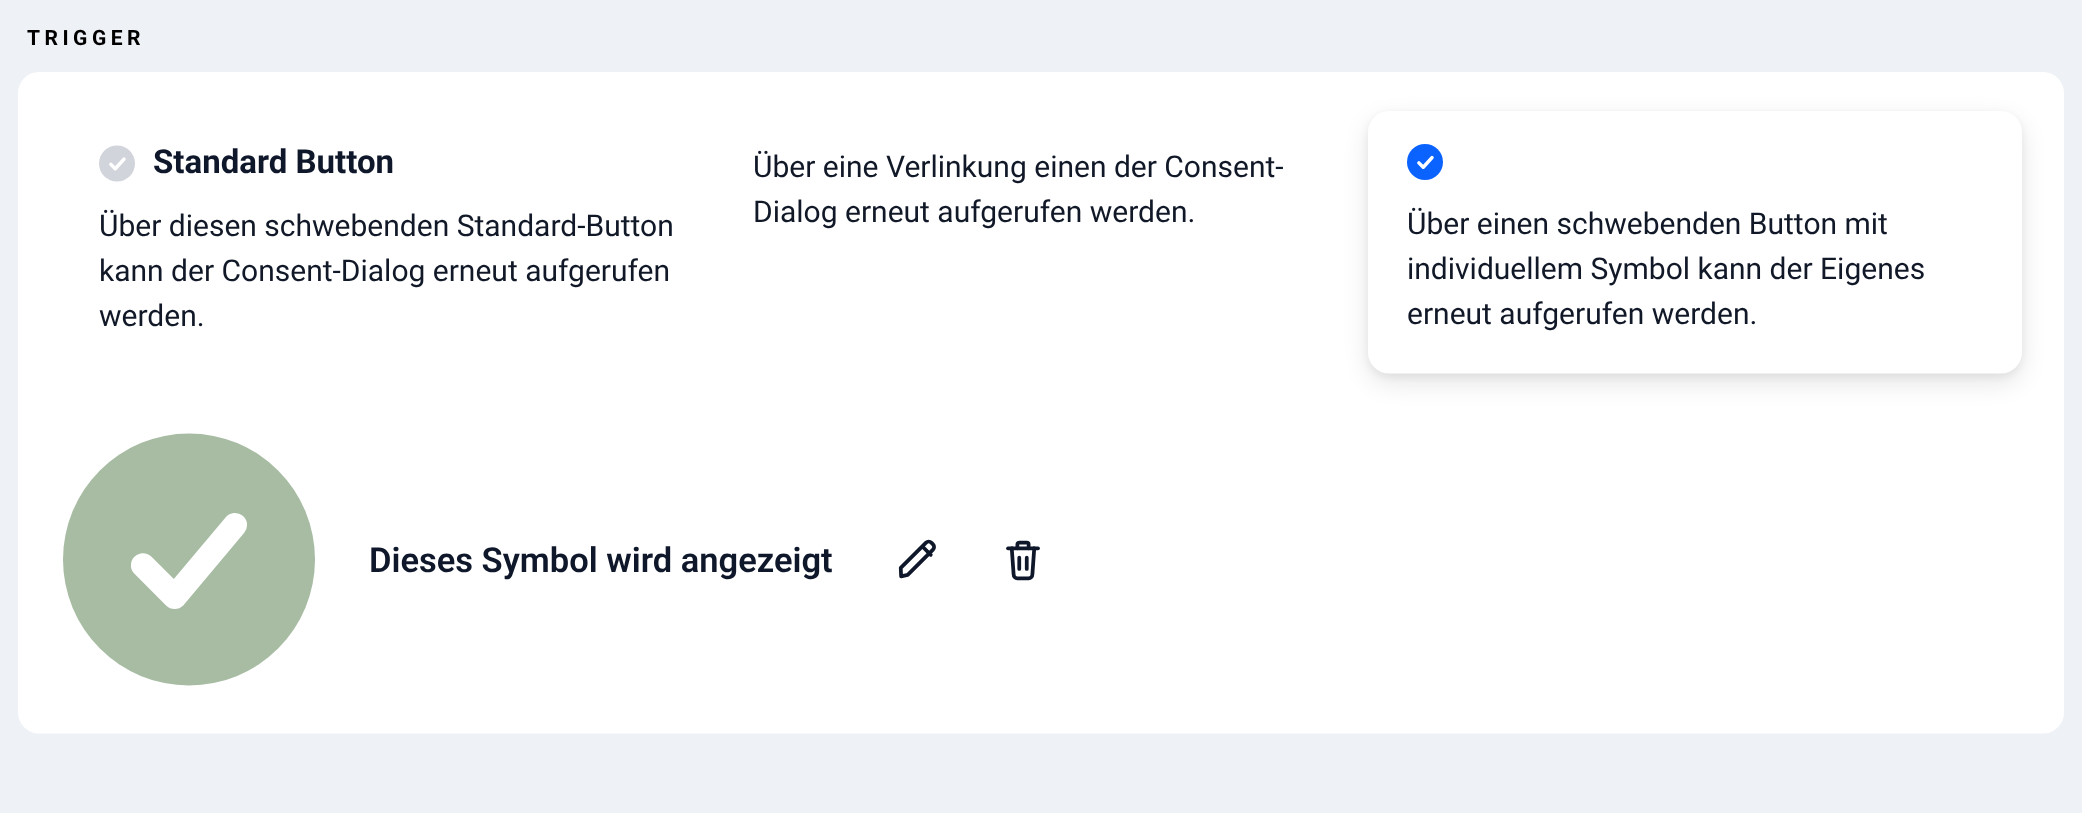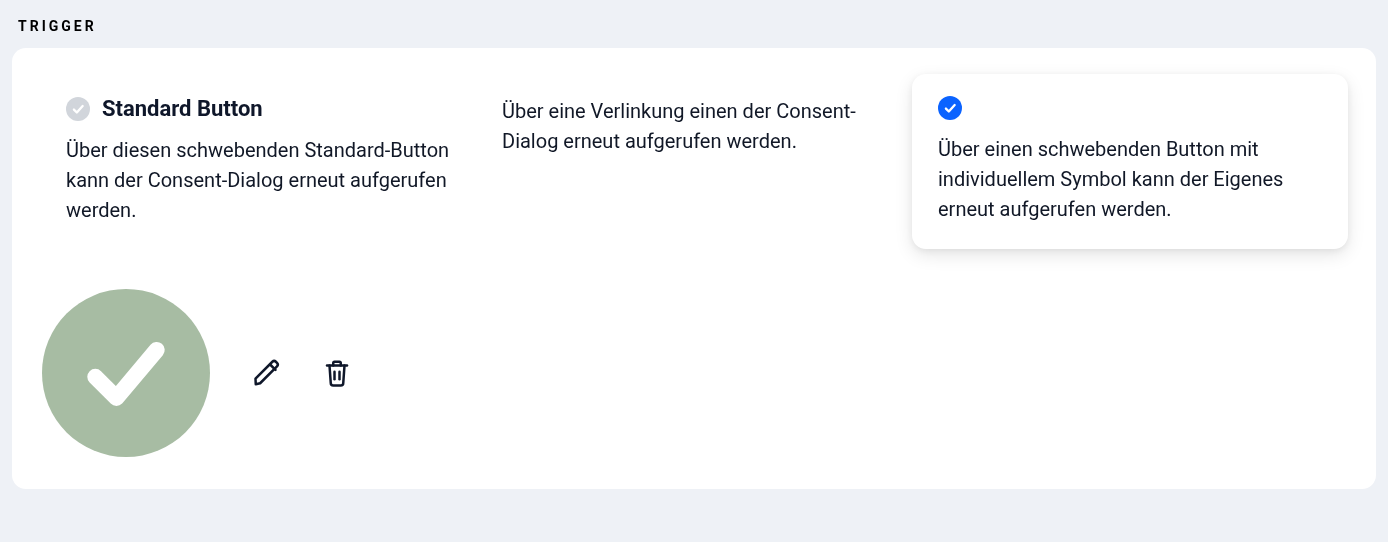--- a/index.html
+++ b/index.html
@@ -160,20 +160,21 @@
     </div>
 
   </div>
 
   <div class="symbol-row">
     <div class="symbol-circle">
       <svg viewBox="0 0 24 24" fill="none" stroke="#ffffff" stroke-width="4.2" stroke-linecap="round" stroke-linejoin="round">
           <polyline points="4 13 9.5 18.5 20 6"></polyline>
         </svg>
     </div>
+    <div class="symbol-label">Dieses Symbol wird angezeigt</div>
     <div class="actions">
       <button class="icon-btn" aria-label="edit">
         <svg viewBox="0 0 24 24" fill="none" stroke-width="2" stroke-linecap="round" stroke-linejoin="round">
           <path d="M3 21 L6.5 20.2 L20 6.7 a2 2 0 0 0 0 -2.8 l-0.9 -0.9 a2 2 0 0 0 -2.8 0 L2.8 16.5 Z"></path>
           <path d="M14.5 5.2 L18.8 9.5"></path>
         </svg>
       </button>
       <button class="icon-btn" aria-label="delete">
         <svg viewBox="0 0 24 24" fill="none" stroke-width="2" stroke-linecap="round" stroke-linejoin="round">
           <path d="M4 6 H20"></path>

